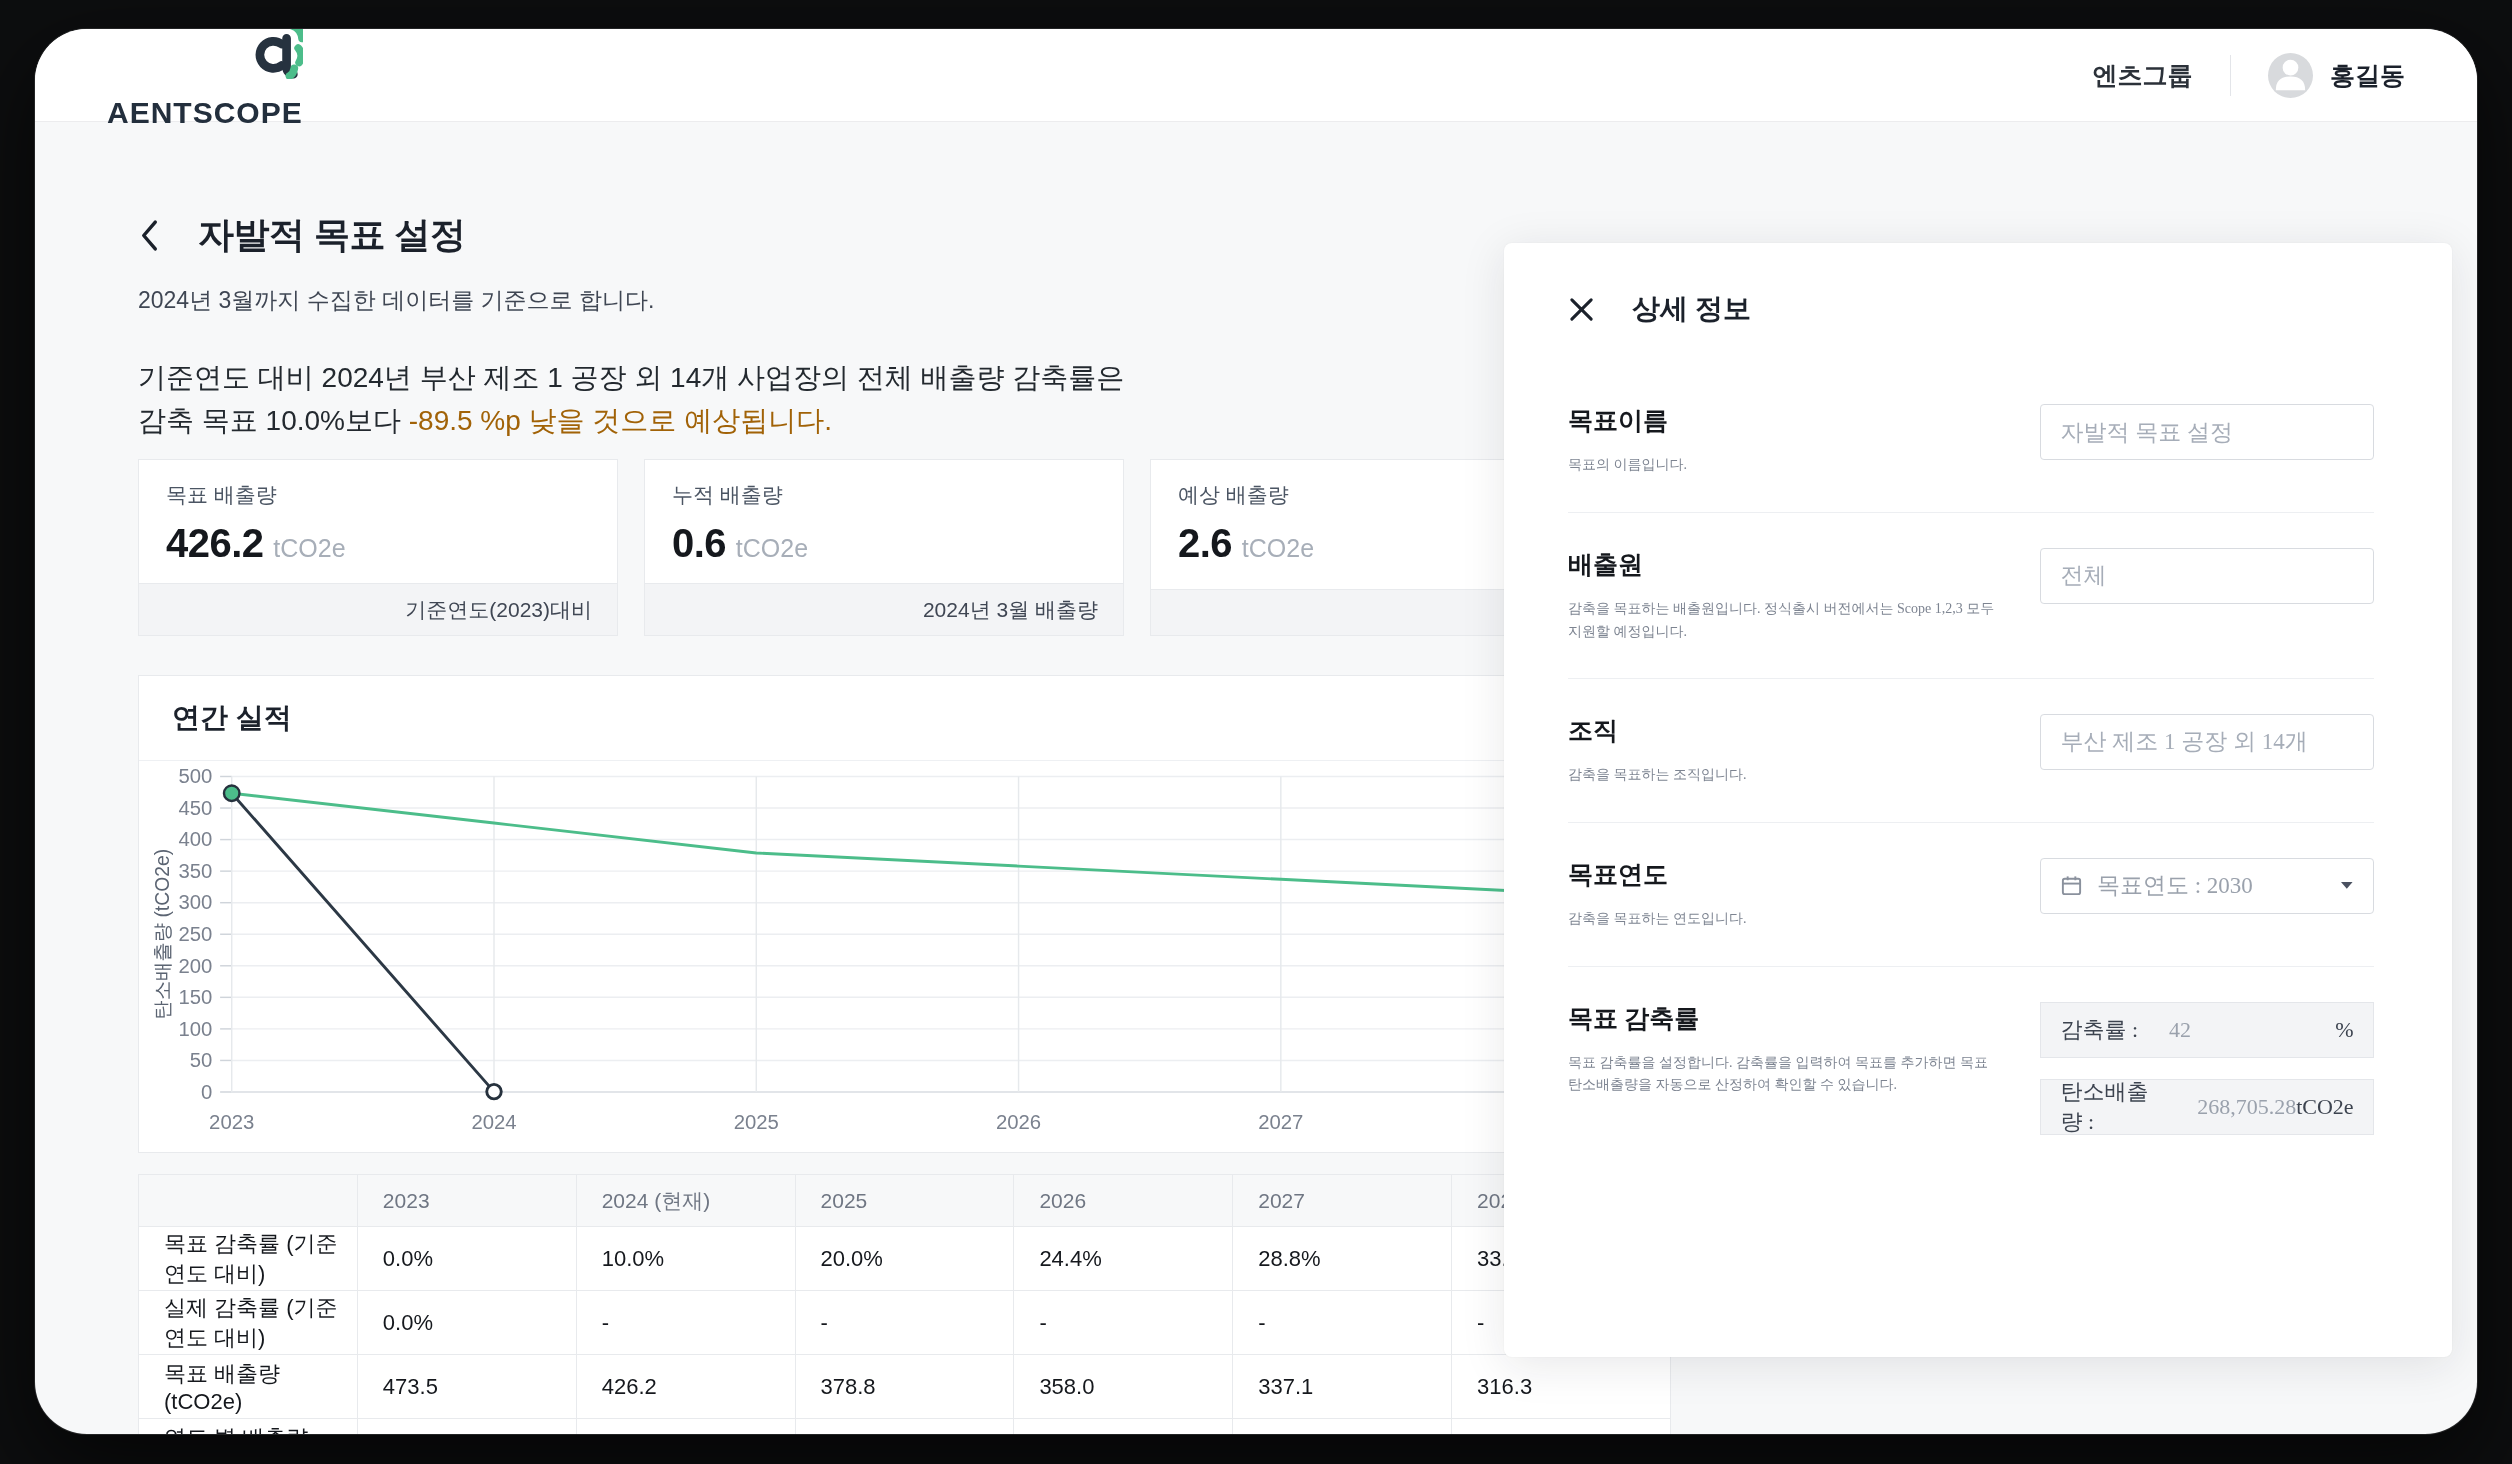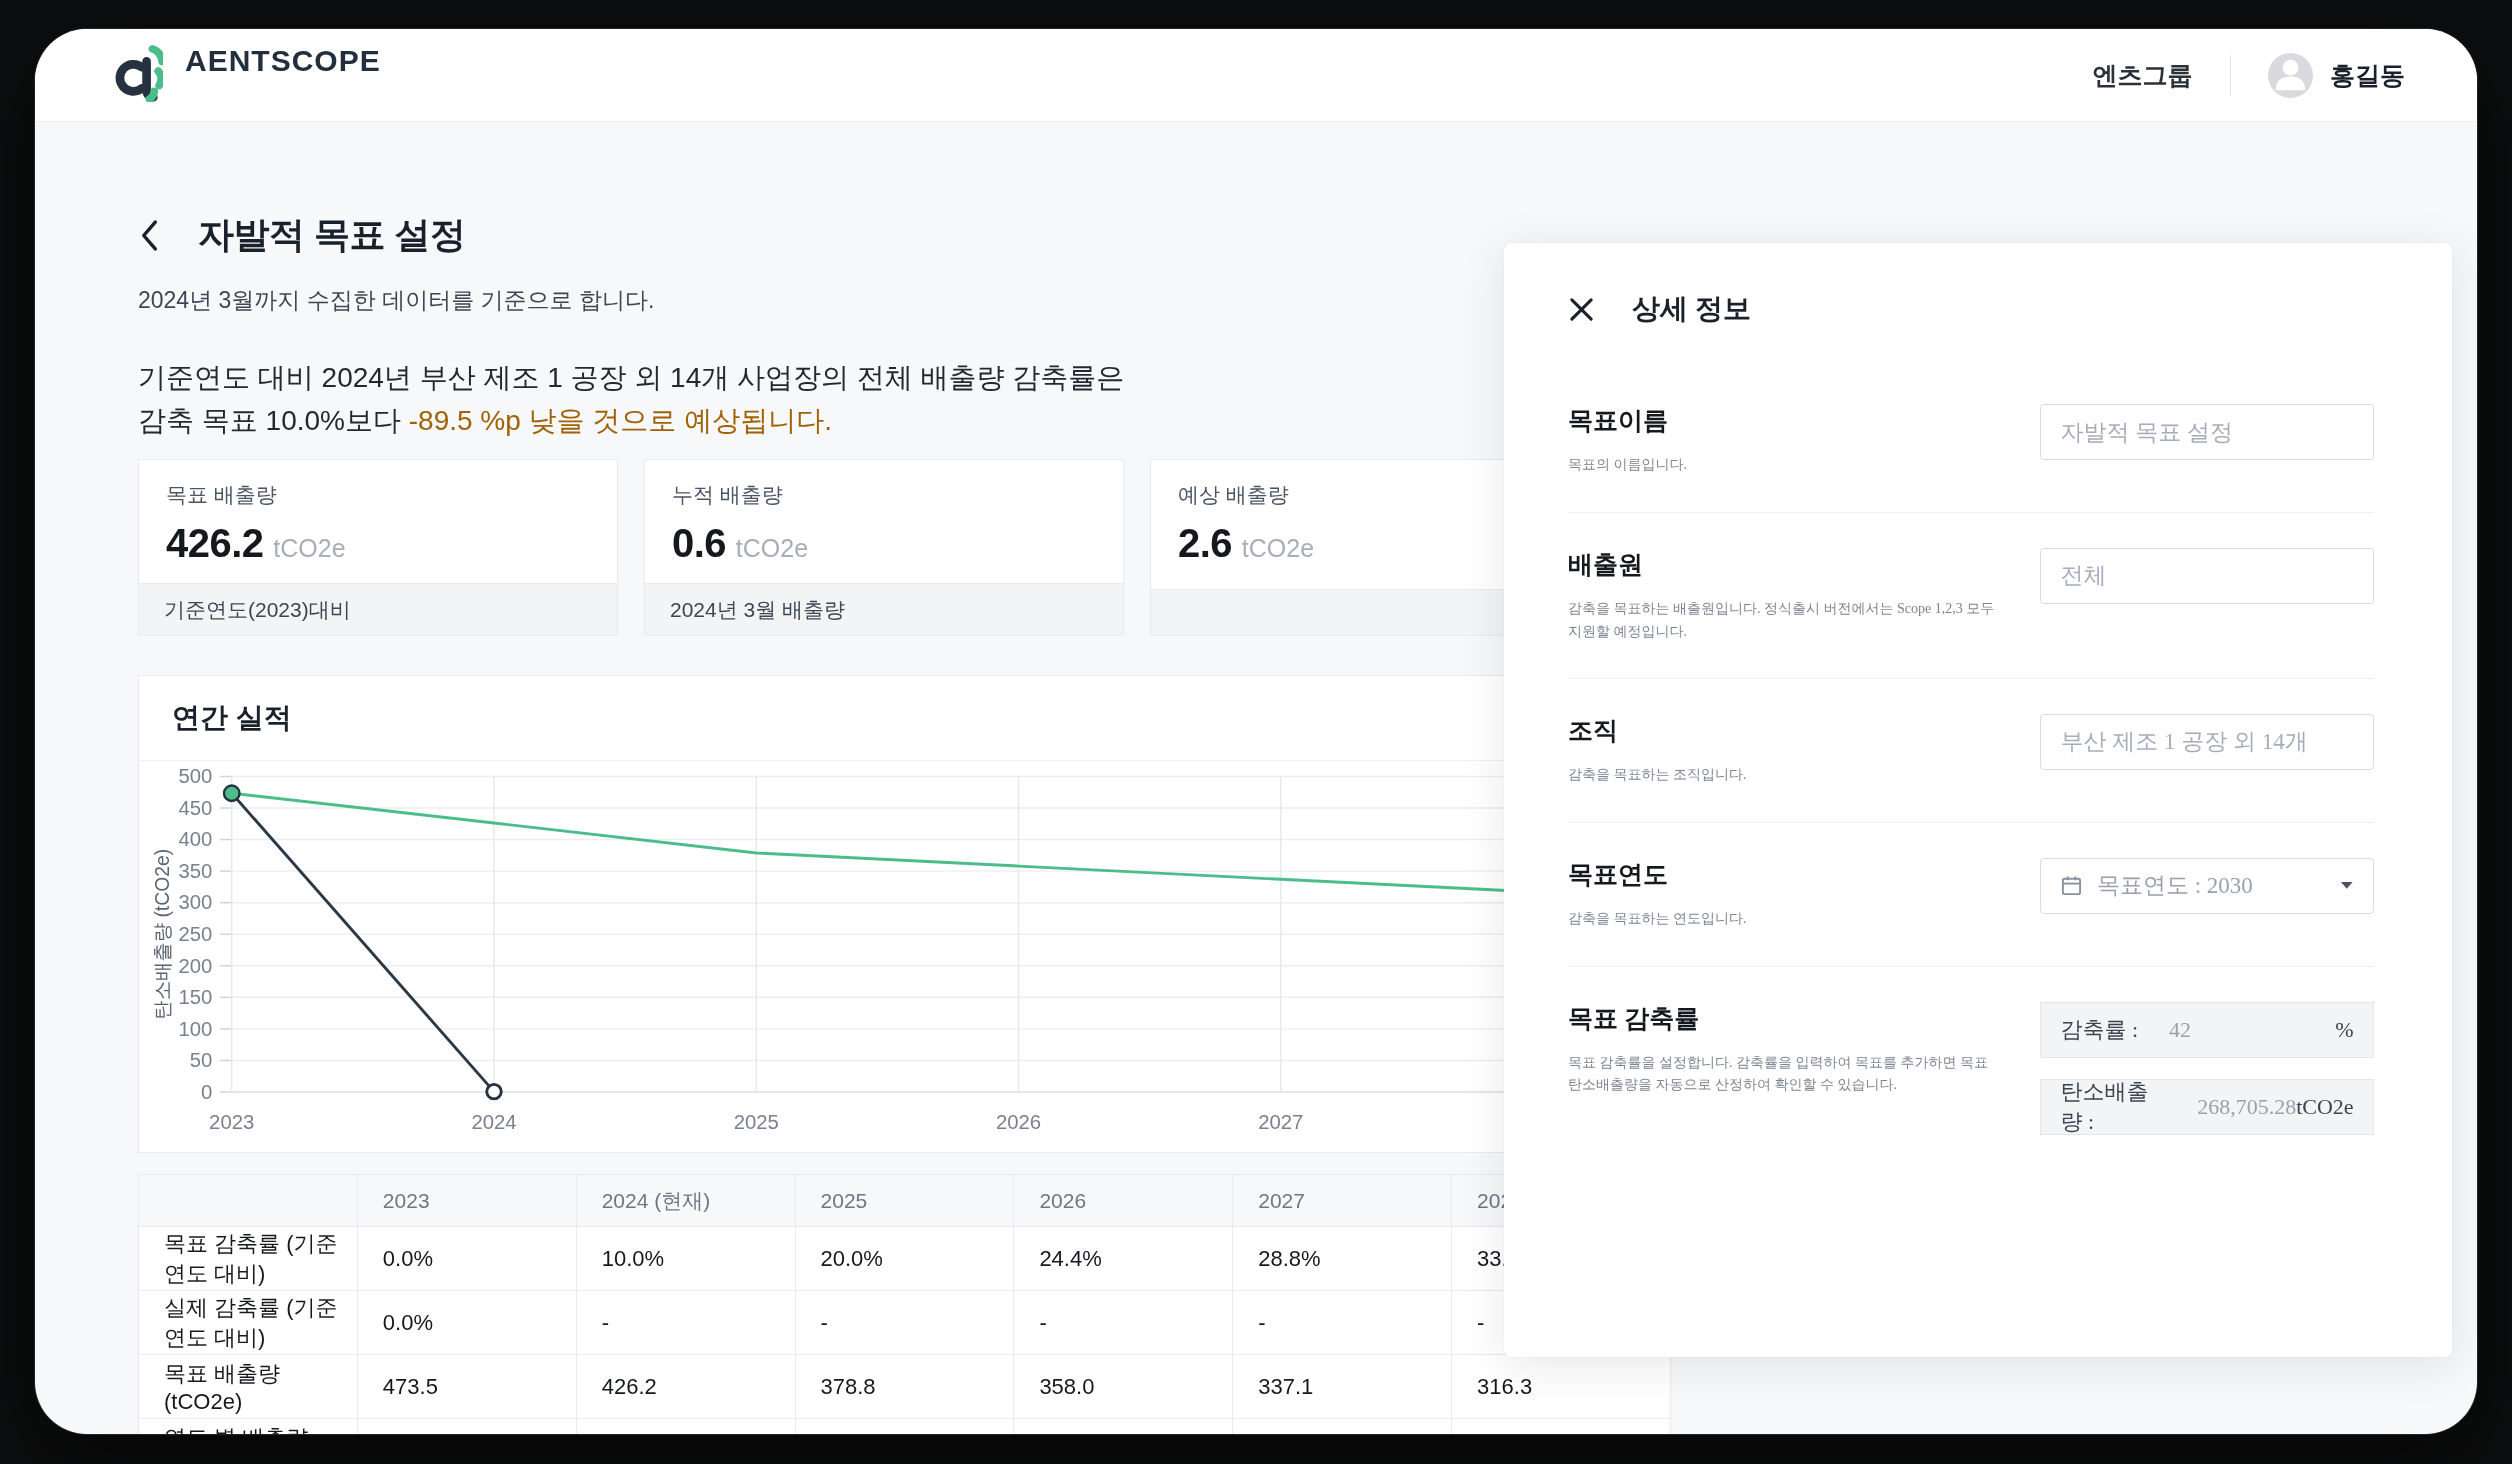--- a/index.html
+++ b/index.html
@@ -13,21 +13,21 @@
   .window {
     position:absolute; left:35px; top:29px; width:2442px; height:1405px;
     background:#f7f8f9; border-radius:52px; overflow:hidden;
     box-shadow:0 0 0 1px #232425, 0 29px 87px rgba(0,0,0,.65);
   }
   
   .header {
     height:93px; background:#ffffff; border-bottom:1px solid #ececee;
     display:flex; align-items:center; padding:0 72px; position:relative; z-index:6;
   }
-  .logo { display:flex; align-items:flex-start; gap:22px; }
+  .logo { display:flex; align-items:flex-end; gap:13px;flex-direction:column; }
   .logo-text { font-size:30px; font-weight:800; letter-spacing:1px; color:#232f3d; }
   .header-right { margin-left:auto; display:flex; align-items:center; }
   .org-name { font-size:25px; color:#2b3139; font-weight:600; }
   .header-divider { width:1px; height:41px; background:#e3e5e9; margin:0 37px; }
   .avatar {
     width:45px; height:45px; border-radius:50%; background:#d8dadd;
     display:flex; align-items:center; justify-content:center; overflow:hidden;
   }
   .user-name { font-size:25px; color:#1b212b; font-weight:700; margin-left:17.4px; }
   
@@ -41,21 +41,21 @@
   
   .cards { margin-top:17px; width:1492px; display:flex; gap:26px; }
   .card { flex:1; background:#fff; border:1px solid #e8eaed; display:flex; flex-direction:column; }
   .card-body { padding:21px 27px 17.4px; }
   .card-label { font-size:21px; color:#4b5563; }
   .card-value-row { margin-top:11.6px; display:flex; align-items:baseline; }
   .card-value { font-size:40px; font-weight:700; color:#15181d; letter-spacing:-0.5px; }
   .card-unit { font-size:25px; color:#a7aeb8; margin-left:9.7px; }
   .card-footer {
     margin-top:auto; background:#f3f4f6; border-top:1px solid #e8eaed;
-    padding:11.6px 25px; text-align:left; font-size:21px; color:#3f4653; min-height:46px;
+    padding:11.6px 25px; text-align:right; font-size:21px; color:#3f4653; min-height:46px;
   }
   
   .chart-card { margin-top:39px; width:1492px; background:#fff; border:1px solid #e8eaed; }
   .chart-card-title { padding:23px 33px; font-size:28px; font-weight:700; color:#1b212b; }
   .chart-sep { border-top:1px solid #eef0f3; }
   #chart-svg { display:block; }
   
   .data-table { margin-top:21px; width:1533px; border-collapse:collapse; table-layout:fixed; }
   .data-table th, .data-table td { border:1px solid #e8eaed; padding-left:25px; text-align:left; }
   .data-table thead th { height:52px; font-size:21px; font-weight:400; color:#6f7683; background:transparent; }

